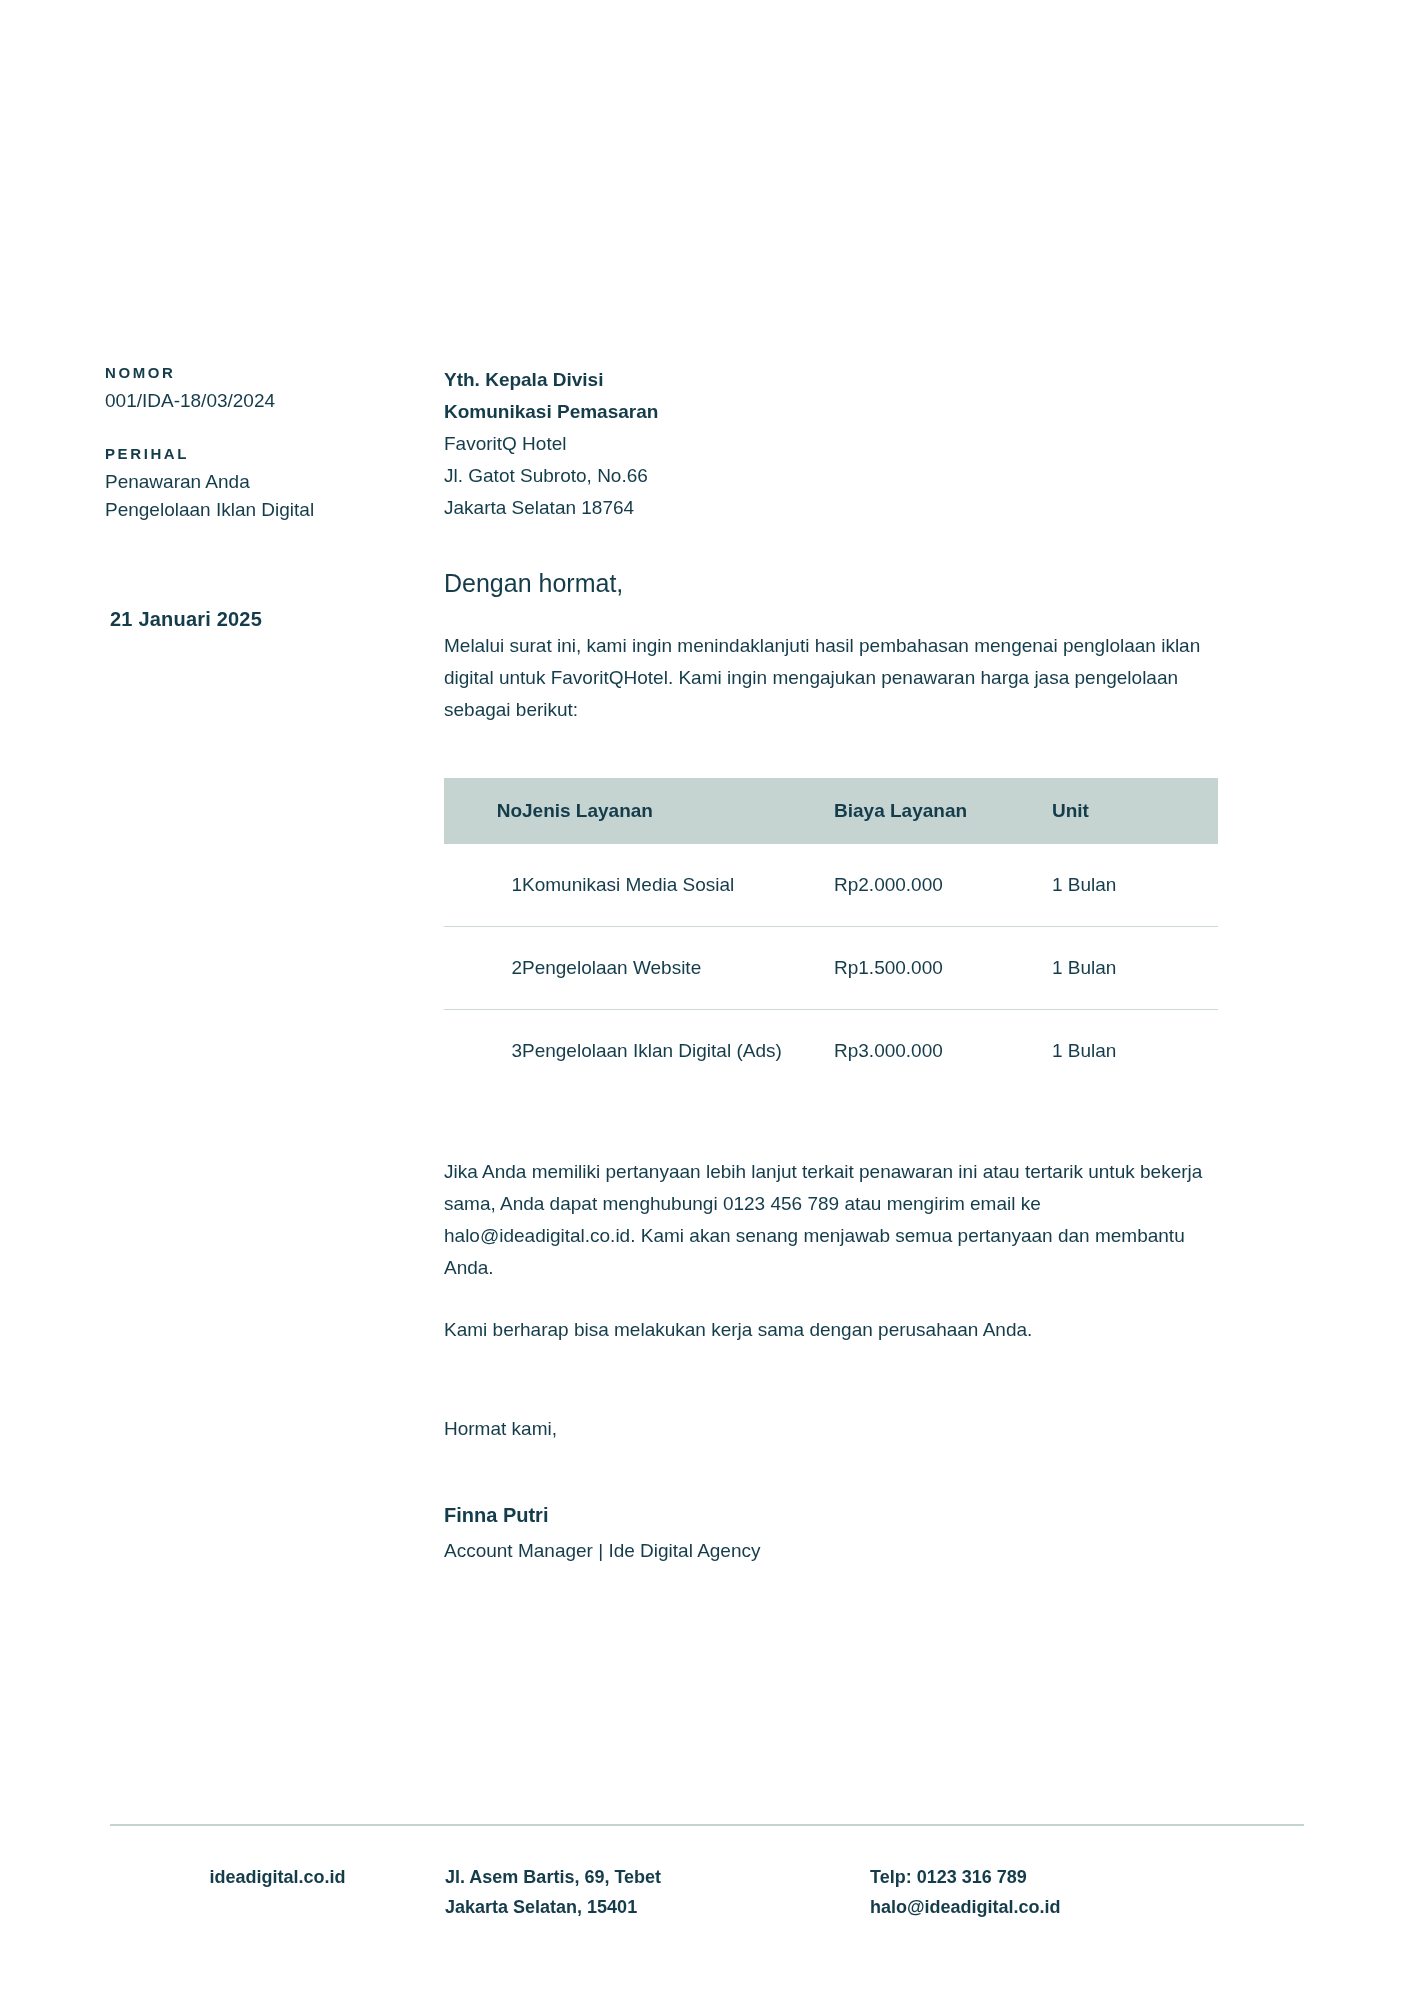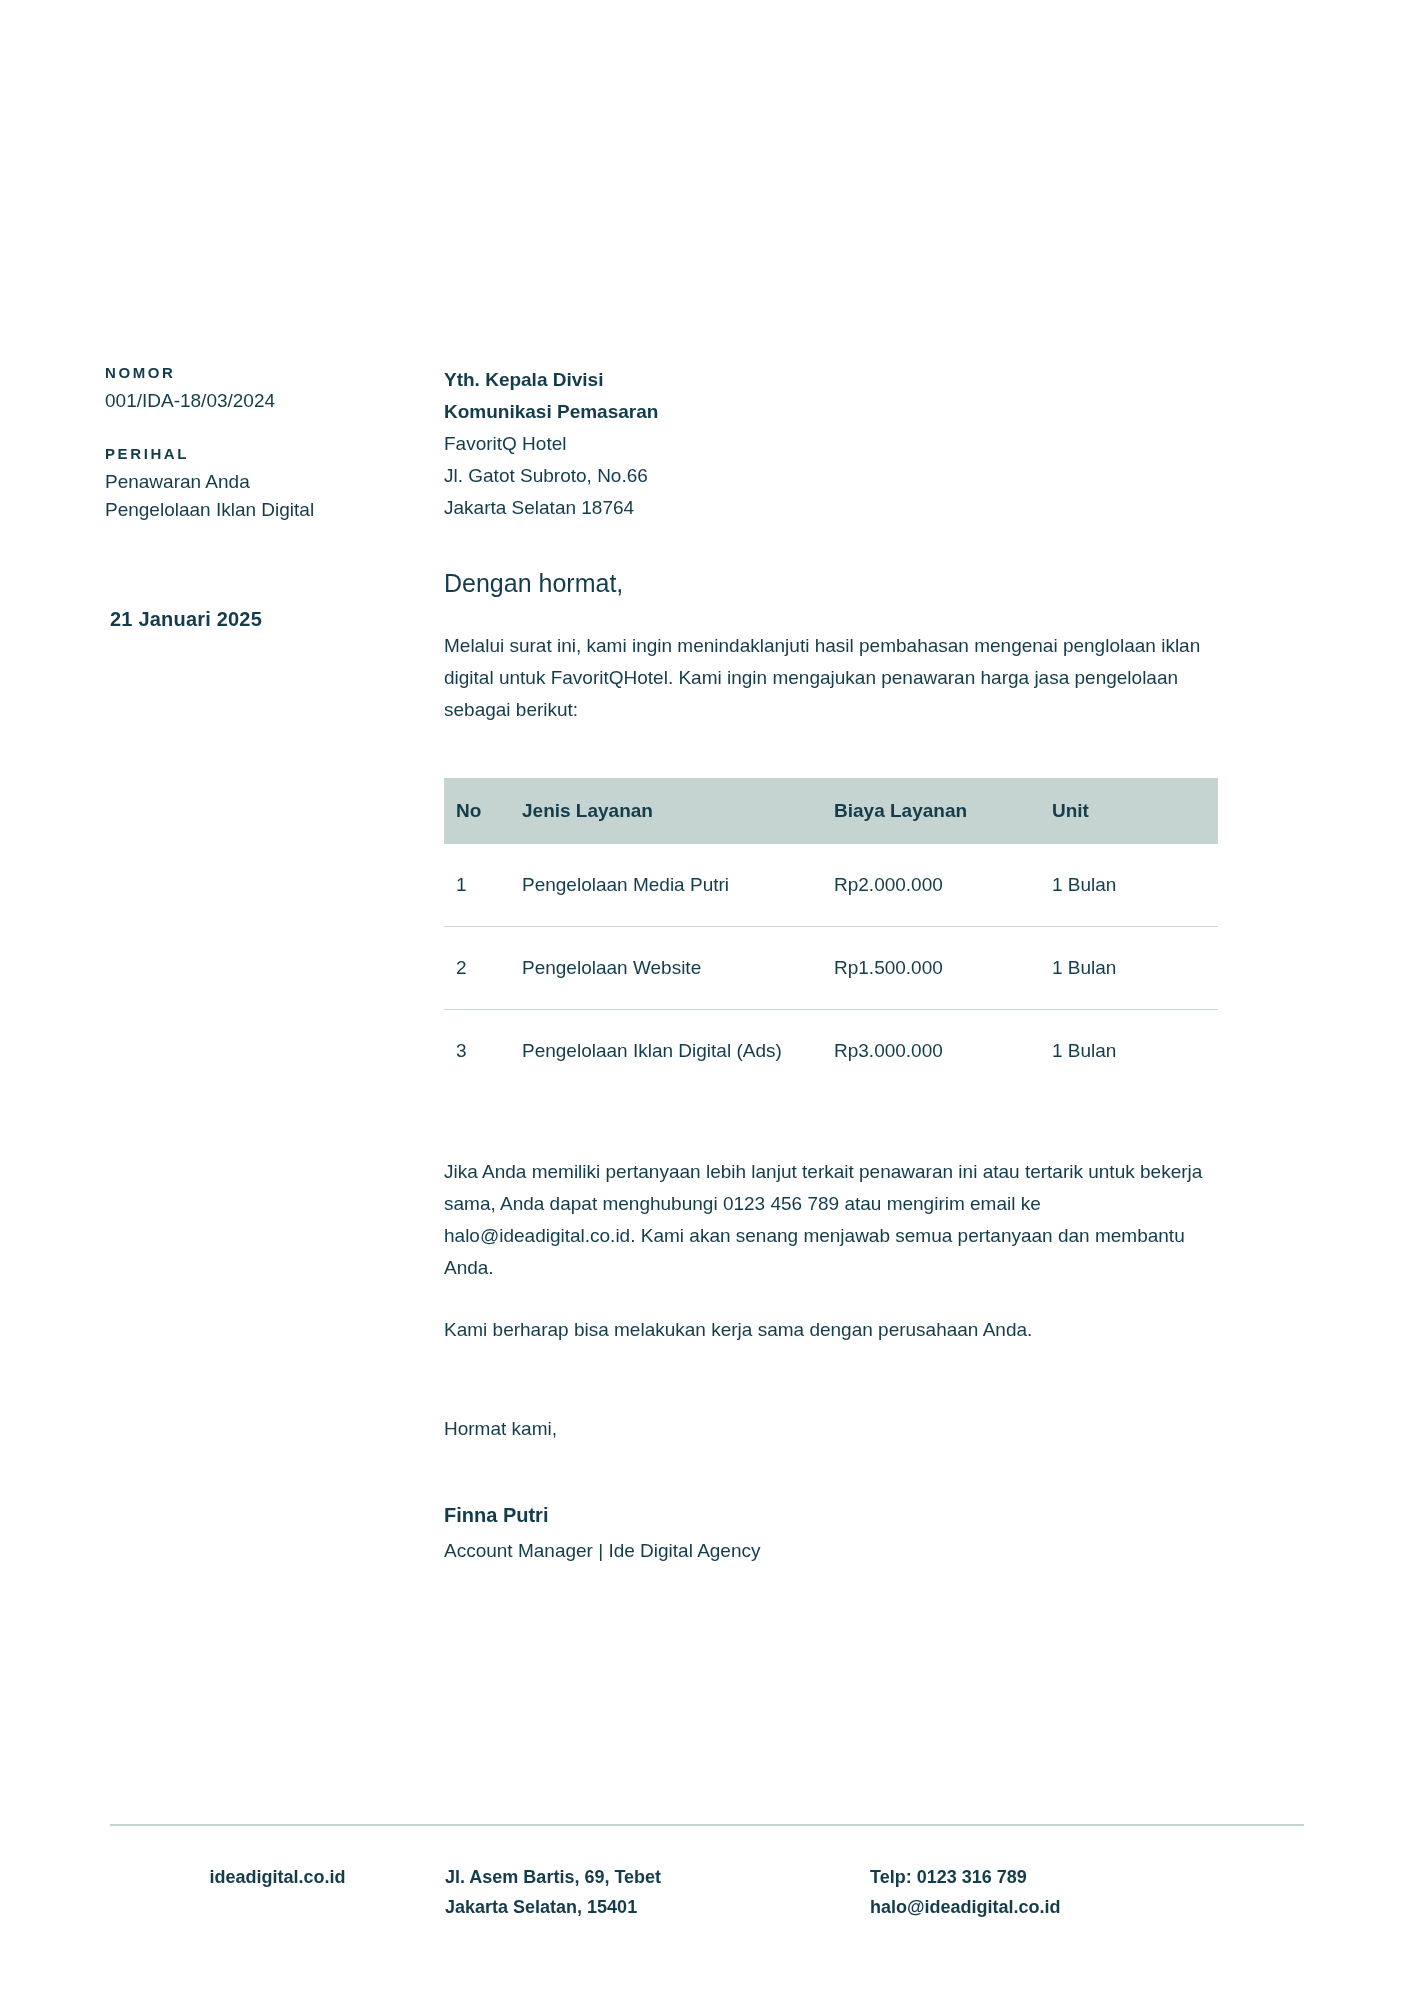--- a/index.html
+++ b/index.html
@@ -195,21 +195,21 @@
     background: #c5d3d1;
     color: #143c4b;
     font-size: 19px;
     font-weight: bold;
     text-align: left;
     padding: 22px 0 22px 0;
     vertical-align: middle;
   }
   .svc-table th.c-no, .svc-table td.c-no {
     width: 78px;
-    text-align: left;
+    text-align: right;
     padding-left: 12px;
   }
   .svc-table th.c-svc, .svc-table td.c-svc { width: 312px; }
   .svc-table th.c-fee, .svc-table td.c-fee { width: 218px; }
   .svc-table th.c-unit, .svc-table td.c-unit { width: 166px; }
 
   .svc-table tbody td {
     font-size: 19px;
     font-weight: 400;
     color: #143c4b;
@@ -311,21 +311,21 @@
         <tr>
           <th class="c-no">No</th>
           <th class="c-svc">Jenis Layanan</th>
           <th class="c-fee">Biaya Layanan</th>
           <th class="c-unit">Unit</th>
         </tr>
       </thead>
       <tbody>
         <tr>
           <td class="c-no">1</td>
-          <td class="c-svc">Pengelolaan Media Putri</td>
+          <td class="c-svc">Komunikasi Media Sosial</td>
           <td class="c-fee">Rp2.000.000</td>
           <td class="c-unit">1 Bulan</td>
         </tr>
         <tr>
           <td class="c-no">2</td>
           <td class="c-svc">Pengelolaan Website</td>
           <td class="c-fee">Rp1.500.000</td>
           <td class="c-unit">1 Bulan</td>
         </tr>
         <tr>

